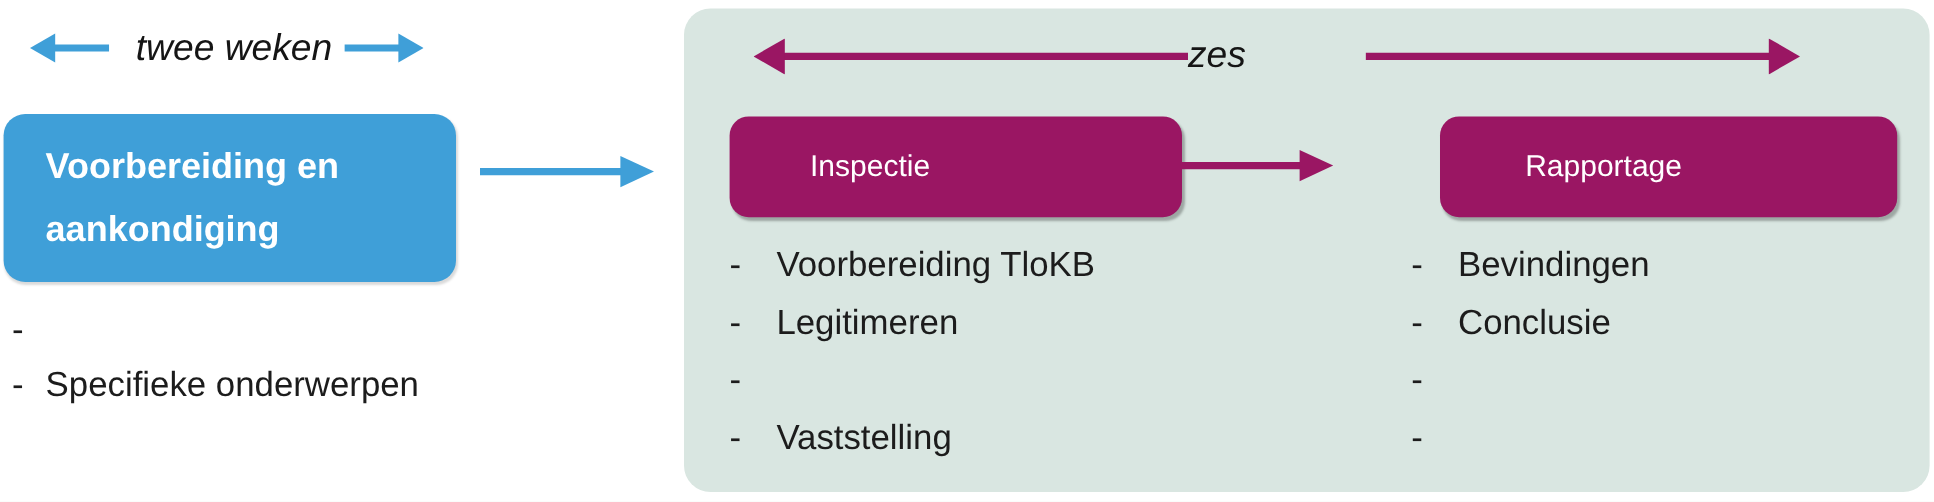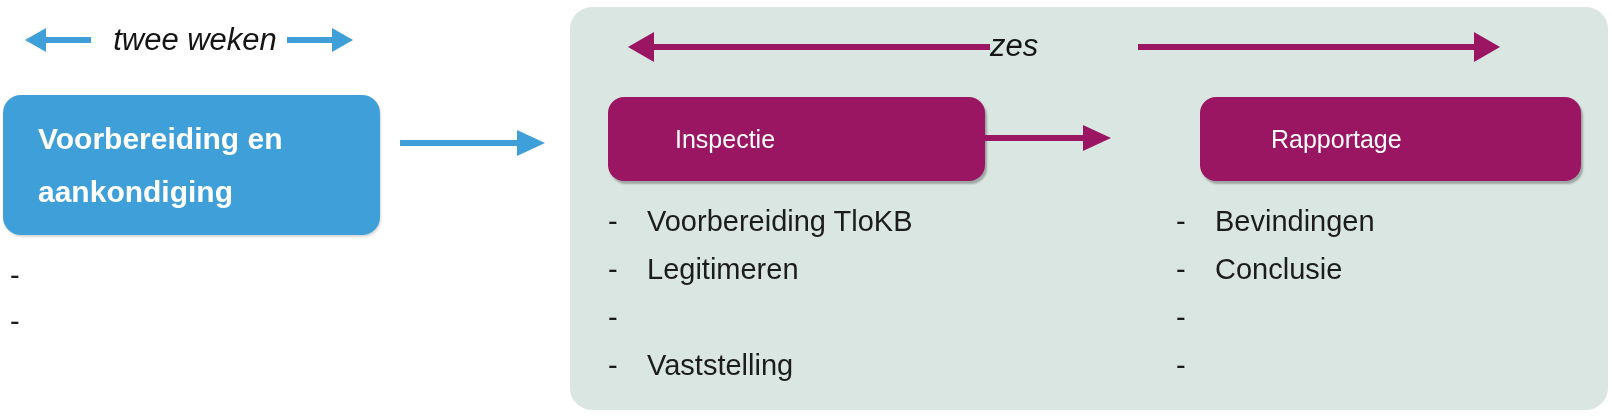--- a/index.html
+++ b/index.html
@@ -102,20 +102,21 @@
   <div class="abs blue-box">
     <span class="box-title">Voorbereiding en aankondiging</span>
   </div>
 
   <div class="abs dash-list left-list">
     <div class="list-item">
       <span class="dash">-</span>
     </div>
     <div class="list-item">
       <span class="dash">-</span>
+      <span>Specifieke onderwerpen</span>
     </div>
   </div>
 
   <svg class="abs" style="left:400px; top:128px;" width="145" height="30" viewBox="0 0 145 30">
     <line x1="0" y1="15" x2="120" y2="15" stroke="#3f9fd8" stroke-width="6"></line>
     <polygon points="117,2 117,28 145,15" fill="#3f9fd8"></polygon>
   </svg>
 
   <div class="abs panel">
 

